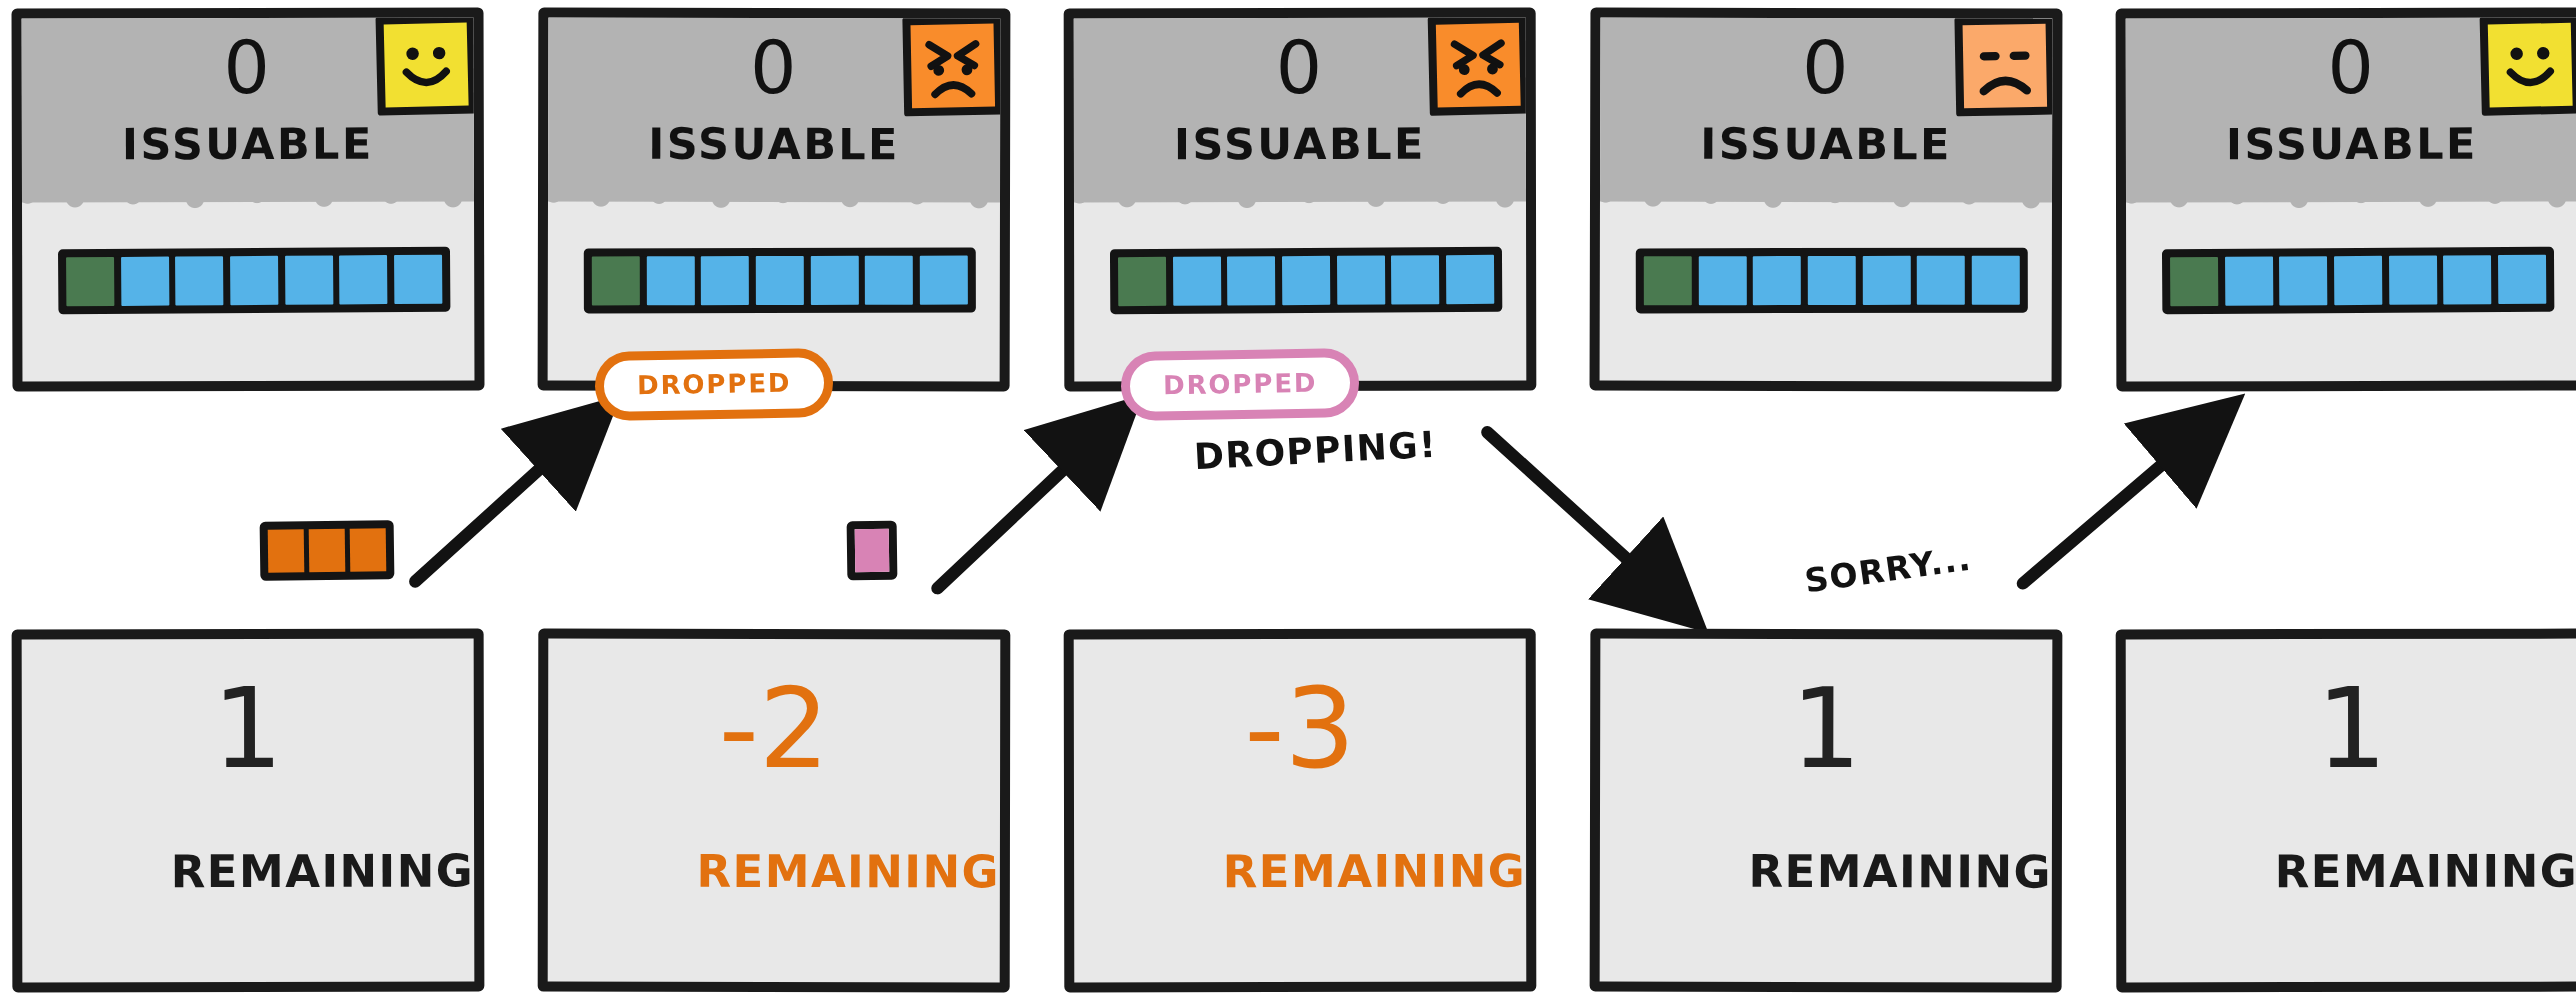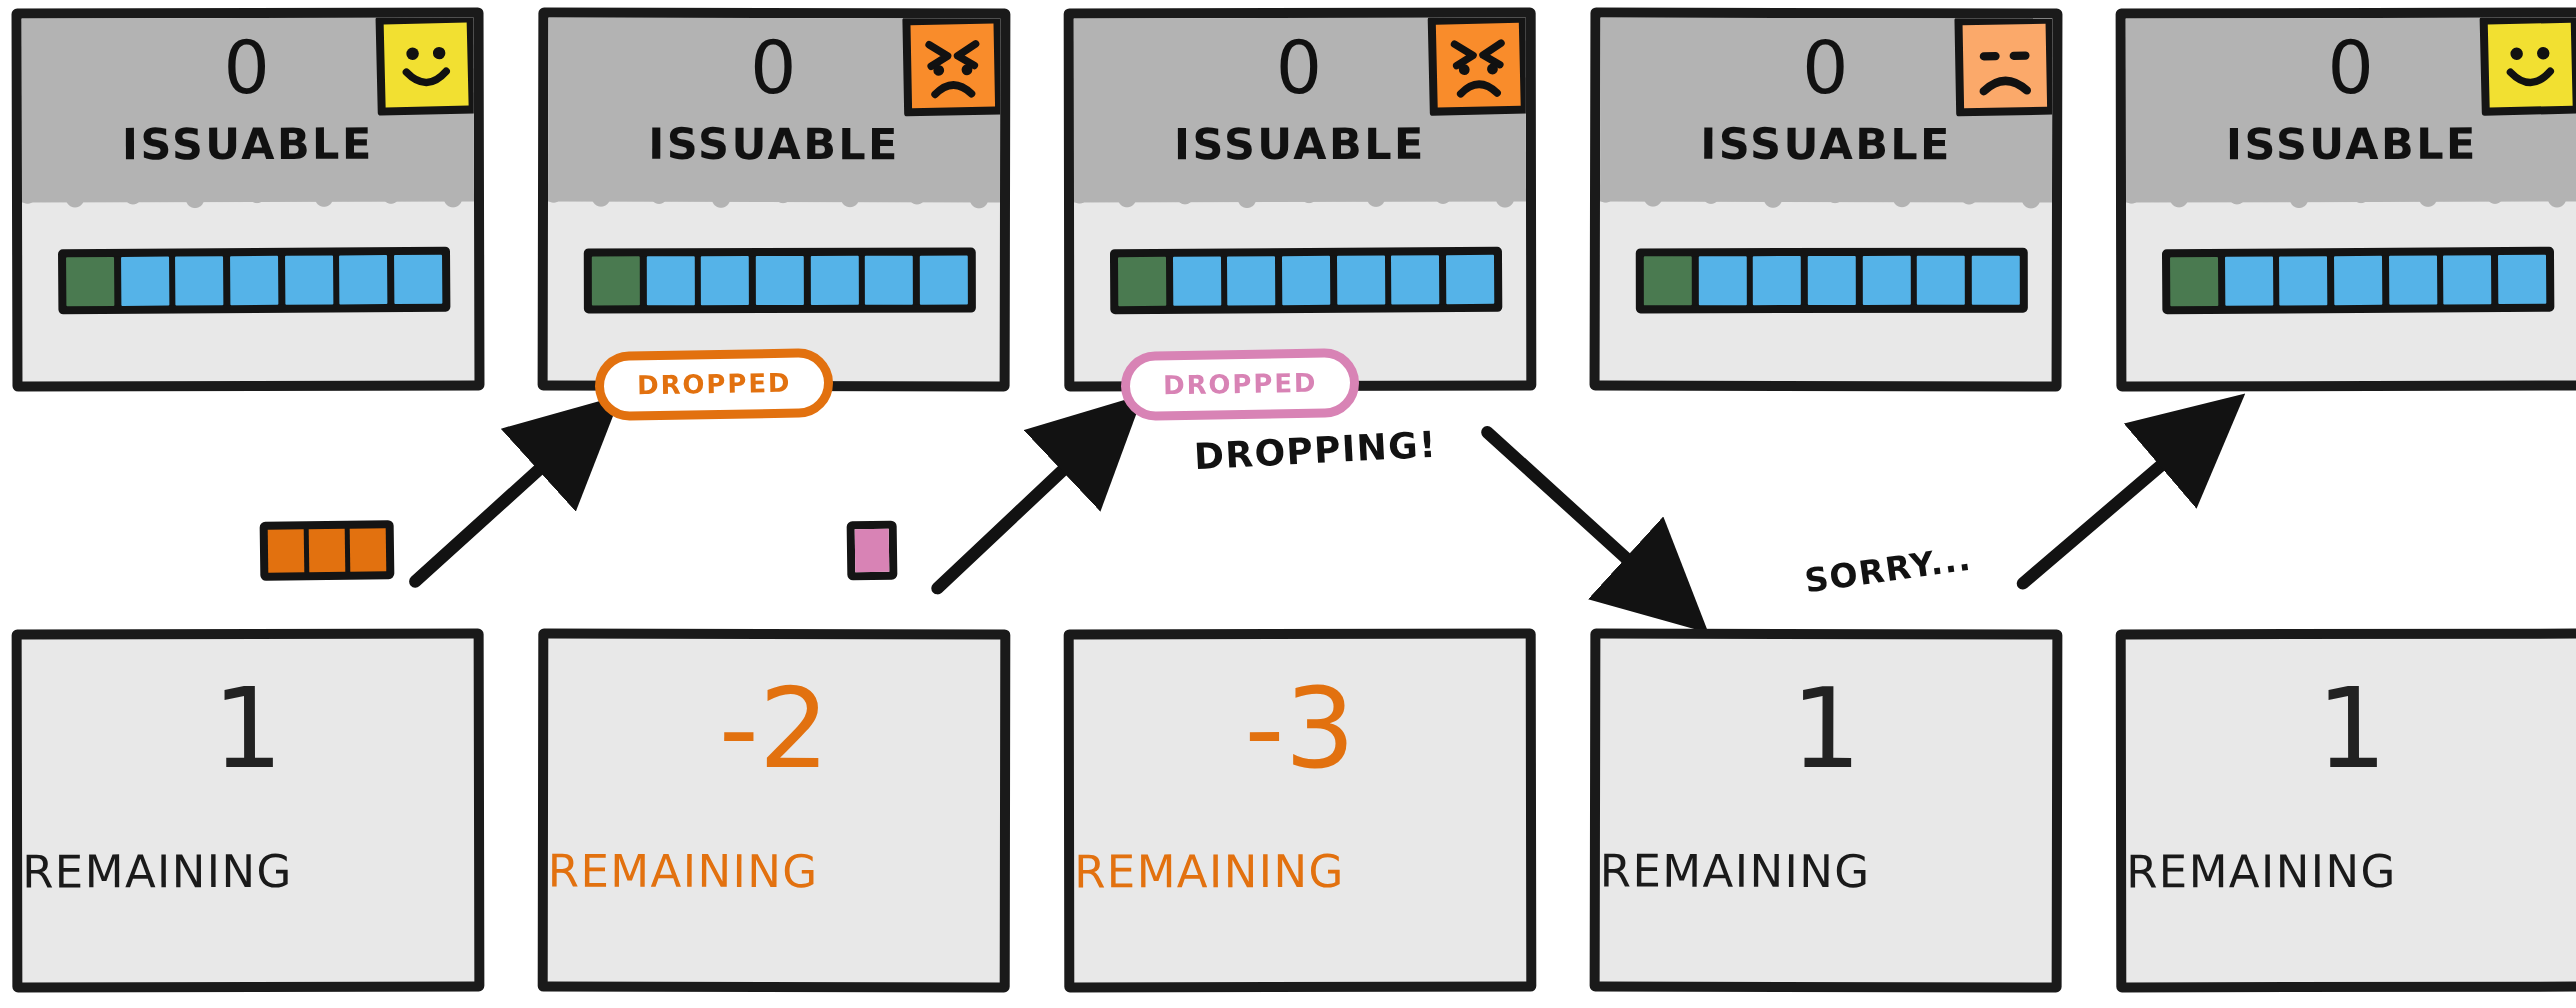--- a/index.html
+++ b/index.html
@@ -118,26 +118,27 @@
     text-align:center;
     font-size:111px;
     line-height:1;
     font-weight:400;
     color:#222;
   }
   .card-bot .num.neg{color:#e2710f;font-weight:400;}
   .card-bot .lab{
     position:absolute;
     left:0;right:0;top:210px;
-    text-align:left;
+    text-align:right;
     font-size:45px;
     line-height:1;
-    font-weight:400;
+    font-weight:700;
     letter-spacing:1.4px;
     color:#1a1a1a;
+    padding-left:43px;
   }
   .card-bot .lab.neg{color:#e2710f;}
 
   
   .dropped{
     position:absolute;
     font-size:26px;
     font-weight:800;
     letter-spacing:1.9px;
     padding:12.4px 33px;

